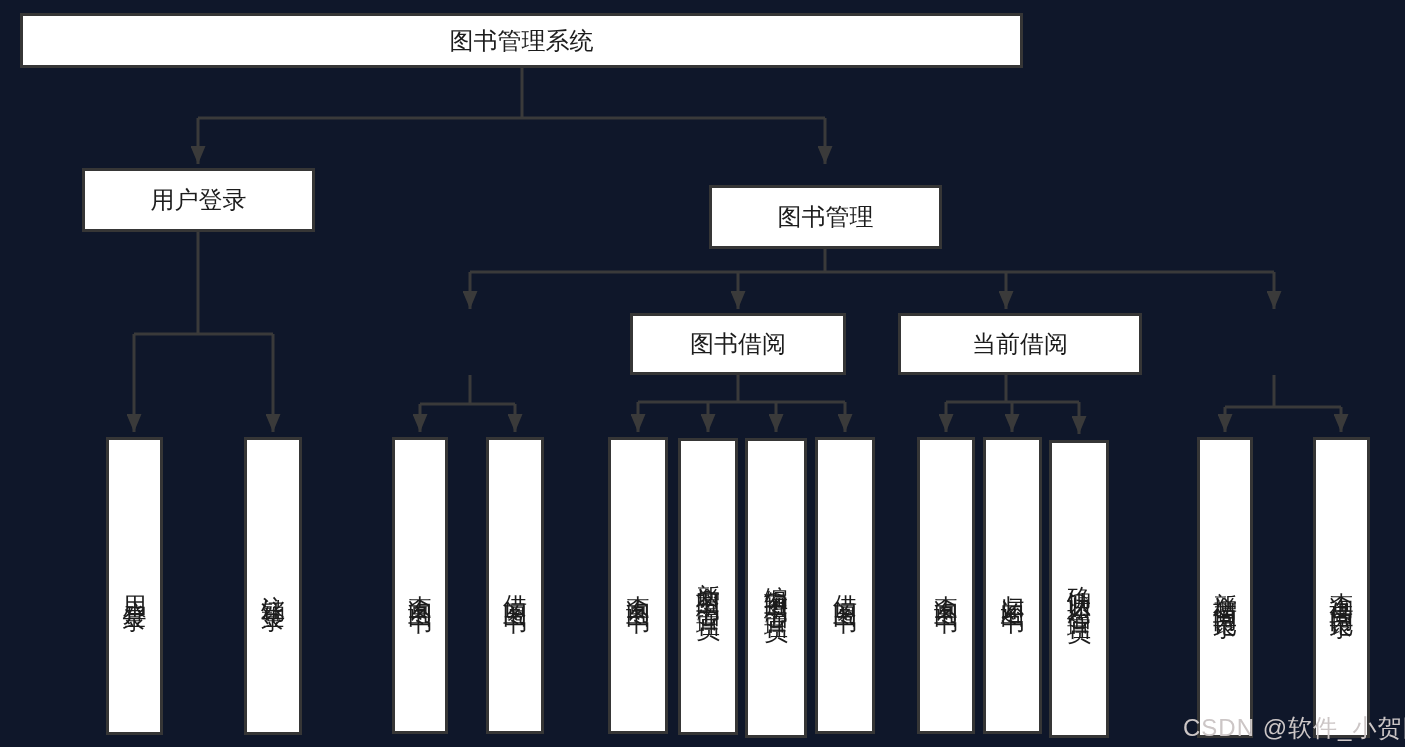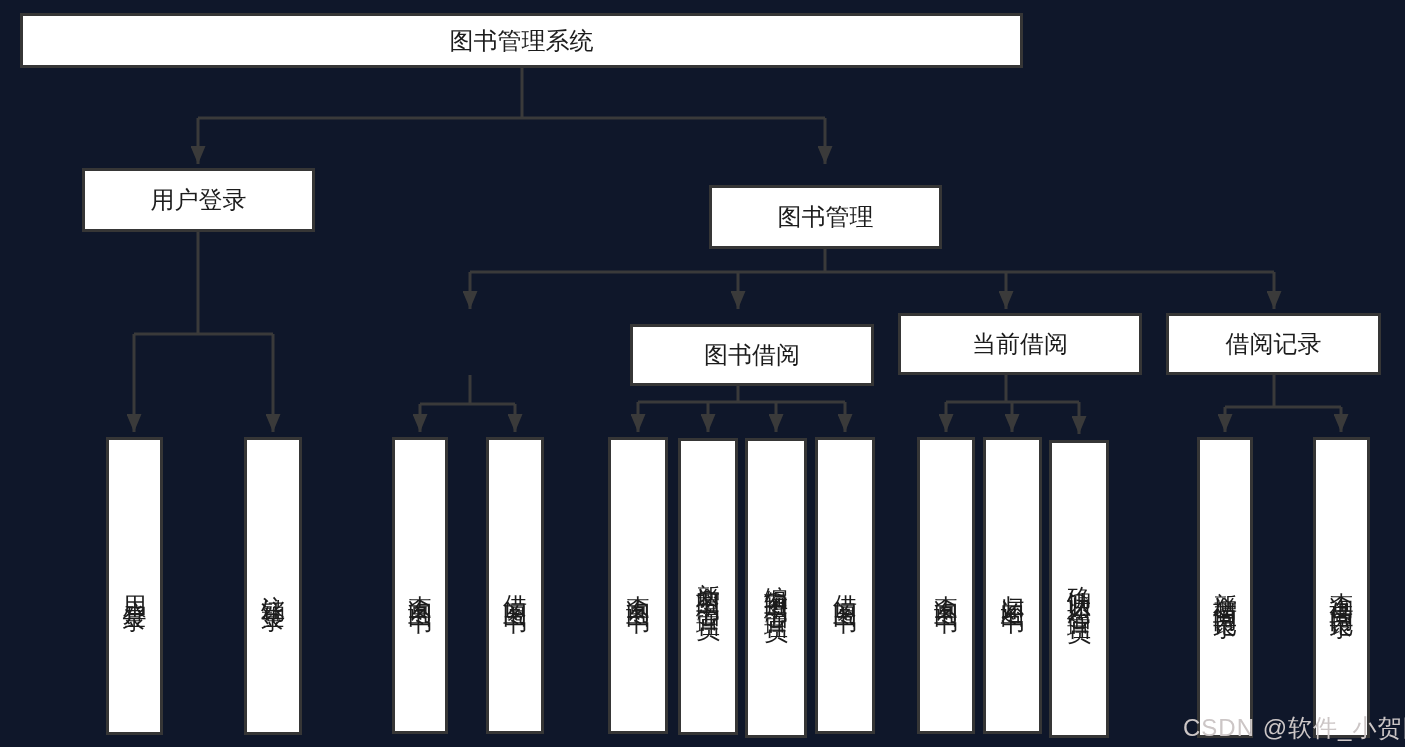--- a/index.html
+++ b/index.html
@@ -95,23 +95,22 @@
       <path d="M1225,407 V432" marker-end="url(#arrow)"></path>
       <path d="M1341,407 V432" marker-end="url(#arrow)"></path>
     </g>
   </svg>
 
   <div class="box" style="left:20px;top:13px;width:1003px;height:55px;">图书管理系统</div>
 
   <div class="box" style="left:82px;top:168px;width:233px;height:64px;">用户登录</div>
   <div class="box" style="left:709px;top:168px;width:233px;height:64px;margin-top:17px;">图书管理</div>
 
-  <div class="box" style="left:630px;top:324px;width:244px;height:62px;font-family:Liberation Serif, serif;">图书借阅</div>
+  <div class="box" style="left:630px;top:313px;width:216px;height:62px;font-family:Liberation Serif, serif;">图书借阅</div>
   <div class="box" style="left:898px;top:313px;width:244px;height:62px;">当前借阅</div>
-  <div class="box" style="left:1166px;top:313px;width:215px;height:62px;">借阅记录</div>
 
   <div class="box leaf" style="left:106px;top:437px;width:57px;height:298px;">
     <span class="vtext">用户登录</span>
   </div>
   <div class="box leaf" style="left:244px;top:437px;width:58px;height:298px;">
     <span class="vtext">注销登录</span>
   </div>
 
   <div class="box leaf" style="left:392px;top:437px;width:56px;height:297px;">
     <span class="vtext">查询图书</span>

